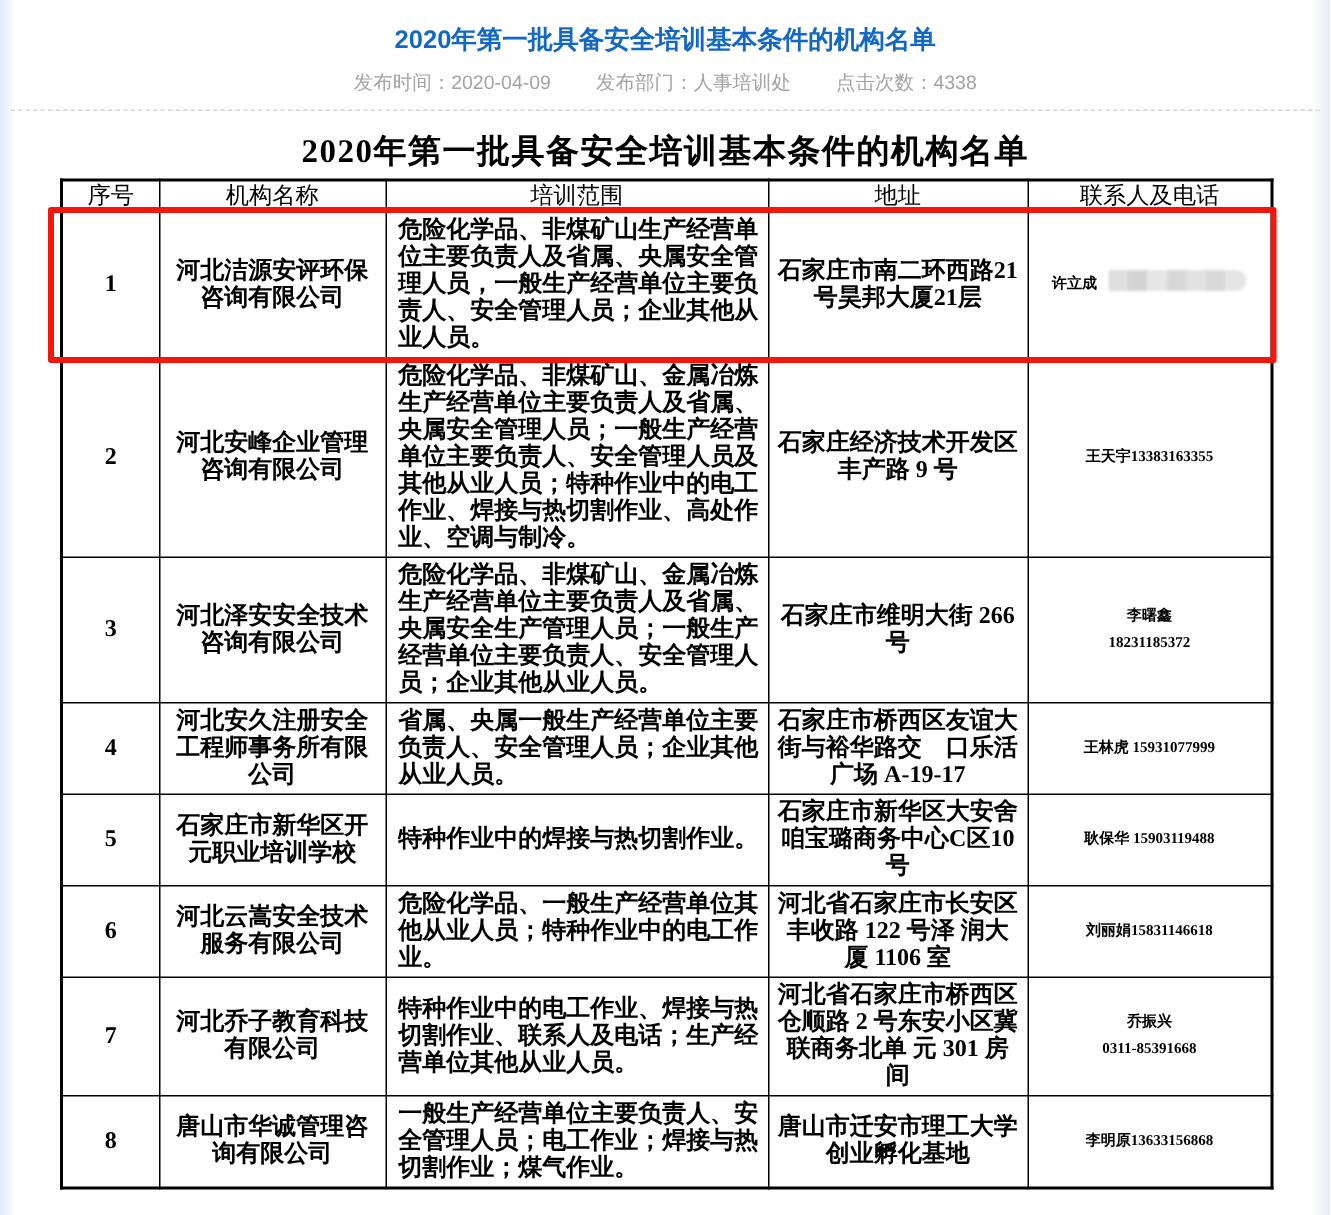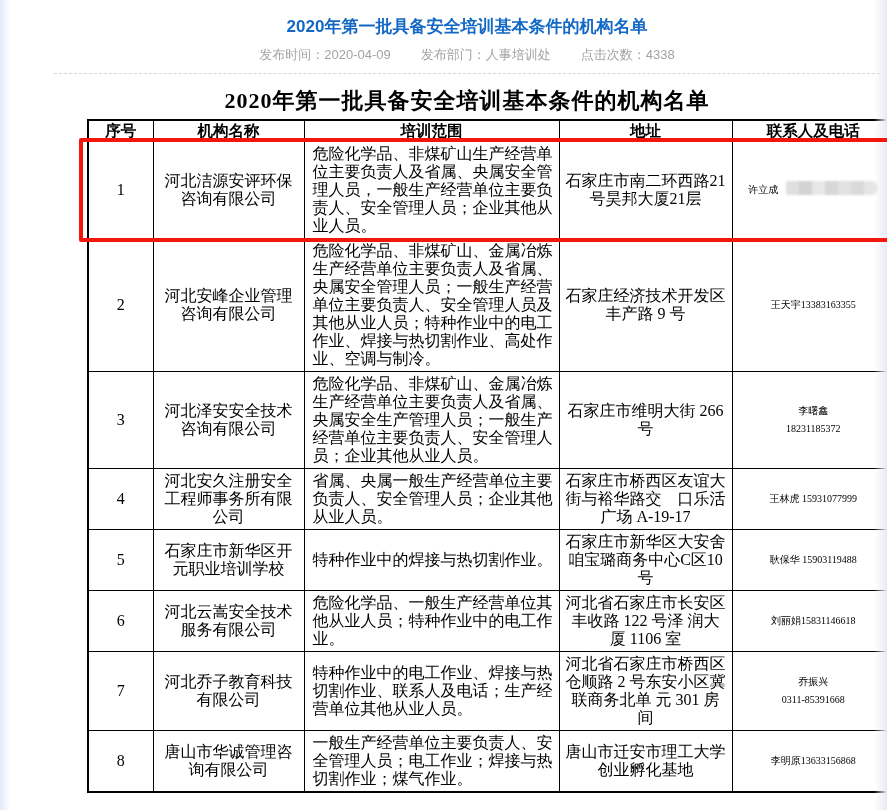--- a/index.html
+++ b/index.html
@@ -5,21 +5,20 @@
   * { margin:0; padding:0; box-sizing:border-box; }
   html,body { background:#fdfdfd; }
   .page {
     position:relative;
     width:887px; height:810px;
     margin:0 auto;
     background:#ffffff;
     overflow:hidden;
     font-family:"Liberation Serif","DejaVu Serif",serif;
     color:#000;
-    padding-left:47px;
   }
   .page::before {
     content:""; position:absolute; left:0; top:0; bottom:0; width:10px;
     background:linear-gradient(to right,#e2eafa,rgba(255,255,255,0));
     pointer-events:none;
   }
   .page::after {
     content:""; position:absolute; right:0; top:0; bottom:0; width:13px;
     background:linear-gradient(to left,#e9ebf2,rgba(255,255,255,0));
     pointer-events:none;
@@ -64,24 +63,25 @@
     border-collapse:collapse;
     border:2px solid #000;
     font-size:16px;
   }
   .org-table th, .org-table td {
     border:1px solid #000;
     line-height:18px;
     vertical-align:middle;
     text-align:center;
     overflow:hidden;
+    font-weight:bold;
   }
   .org-table thead th {
     height:21px;
-    font-weight:bold;
+    font-weight:normal;
     padding:0;
     font-size:15.5px;
   }
   .org-table td { padding:3px 2px; }
   .org-table td.cell-scope { text-align:left; padding:3px 4px 3px 8px; }
   .org-table td.cell-name { padding:3px 4px; }
   .org-table td.cell-addr { padding:3px 5px; }
   .org-table td.cell-contact { padding:3px 0; font-size:10px; }
   .redact-bar {
     display:inline-block;

